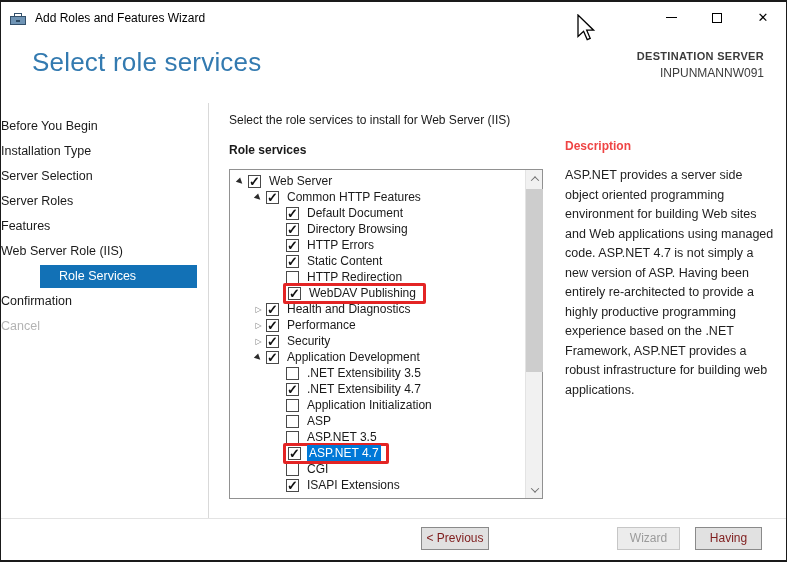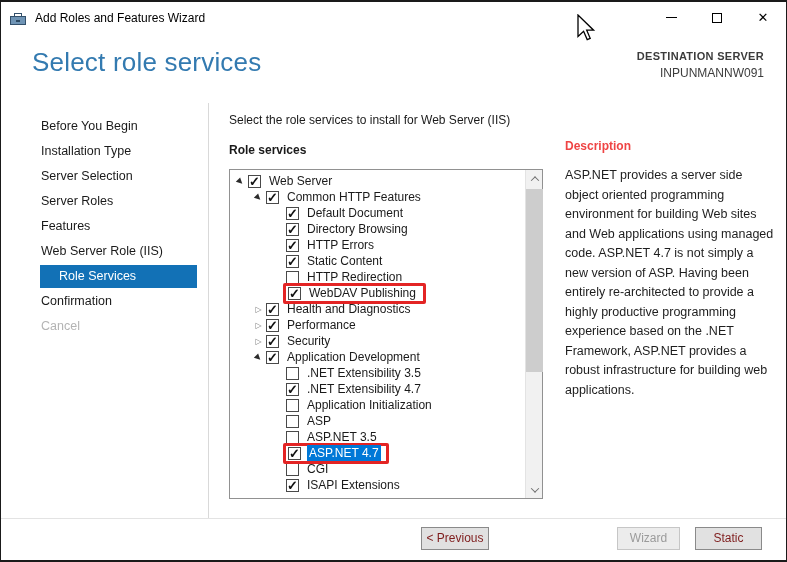--- a/index.html
+++ b/index.html
@@ -22,21 +22,21 @@
   .glyph-max { width:10px; height:10px; border:1px solid #000; }
   .glyph-close { font-size:13px; color:#000; line-height:1; }
   
   .header { position:absolute; top:31px; left:0; right:0; height:70px; background:#fff; }
   .page-title { position:absolute; left:31px; top:14px; font-size:26px; font-weight:300; color:#337ab0; letter-spacing:0.2px; }
   .dest { position:absolute; right:22px; top:17px; text-align:right; color:#3c3c3c; }
   .dest-label { font-size:11px; font-weight:bold; letter-spacing:0.3px; }
   .server-name { font-size:12px; margin-top:4px; }
   
   .sidebar { position:absolute; top:101px; left:0; width:208px; bottom:42px; border-right:1px solid #d9d9d9; background:#fff; padding-top:11px; }
-  .nav-item { height:25px; line-height:25px; padding-left:40px; font-size:12.5px; color:#1a1a1a; white-space:nowrap; }
+  .nav-item { height:25px; line-height:25px; font-size:12.5px; color:#1a1a1a; white-space:nowrap; }
   .nav-item.disabled { color:#b4b4b4; }
   .nav-item.selected { background:#1271b6; color:#fff; margin:1px 11px 1px 39px; height:23px; line-height:23px; padding-left:19px; }
   
   .instruction { position:absolute; left:228px; top:111px; font-size:12px; color:#1a1a1a; }
   .list-label { position:absolute; left:228px; top:141px; font-size:12px; font-weight:bold; color:#1a1a1a; }
   .listbox { position:absolute; left:228px; top:167px; width:314px; height:330px; border:1px solid #919191; background:#fff; }
   .tree { position:absolute; top:3px; left:0; right:18px; }
   .tree-row { height:16px; display:flex; align-items:center; white-space:nowrap; }
   .lvl0 { padding-left:3px; } .lvl1 { padding-left:21px; } .lvl2 { padding-left:41px; }
   .expander { width:15px; display:inline-flex; justify-content:center; align-items:center; flex:none; }
@@ -275,20 +275,20 @@
 
   <div class="desc-panel">
     <div class="desc-title">Description</div>
     <div class="desc-text">ASP.NET provides a server side object oriented programming environment for building Web sites and Web applications using managed code. ASP.NET 4.7 is not simply a new version of ASP. Having been entirely re-architected to provide a highly productive programming experience based on the .NET Framework, ASP.NET provides a robust infrastructure for building web applications.</div>
   </div>
 
   <div class="footer">
       <button class="btn btn-previous">&lt; Previous</button>
       <button class="btn btn-next default">Next &gt;</button>
       <button class="btn btn-install disabled">Wizard</button>
-      <button class="btn btn-cancel">Static</button>
+      <button class="btn btn-cancel">Having</button>
     </div>
 
   <svg class="cursor" width="20" height="28" viewBox="0 0 20 28">
     <polygon points="1,1 1,22.5 6.6,17.3 10.2,25.6 13.2,24.3 9.7,16.2 16.6,16.2" fill="#ffffff" stroke="#000000" stroke-width="1.3"></polygon>
   </svg>
 
 </div>
 
 </body></html>

